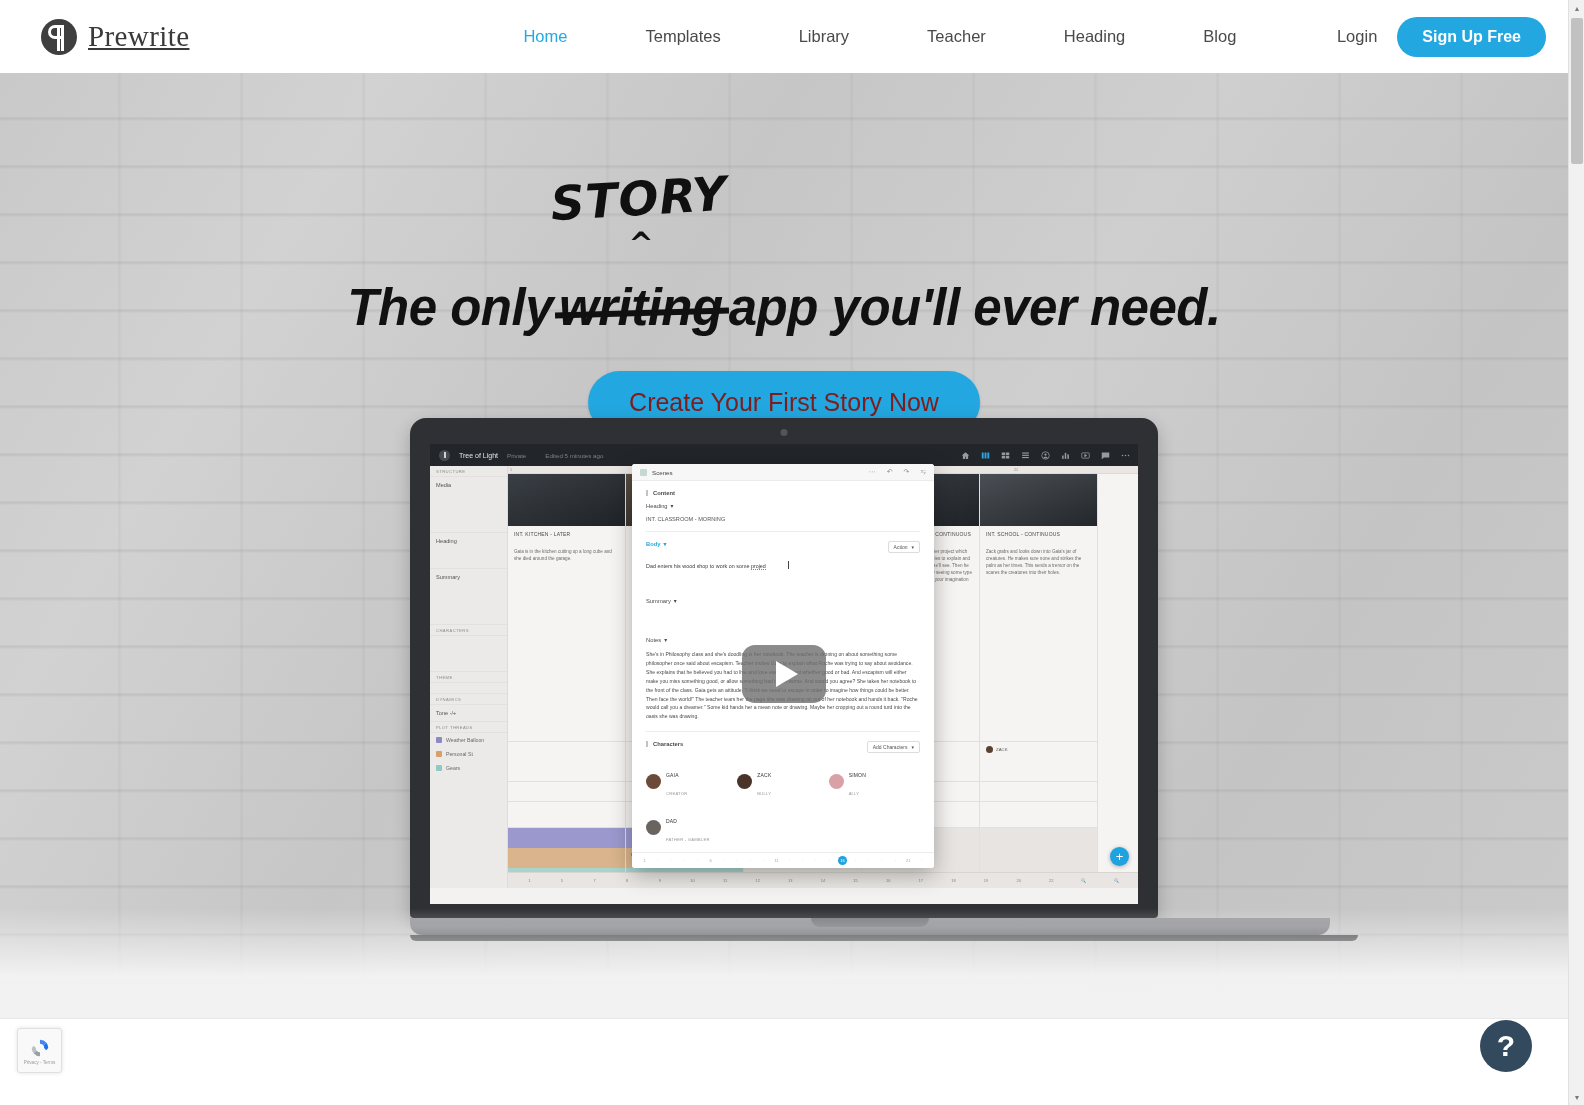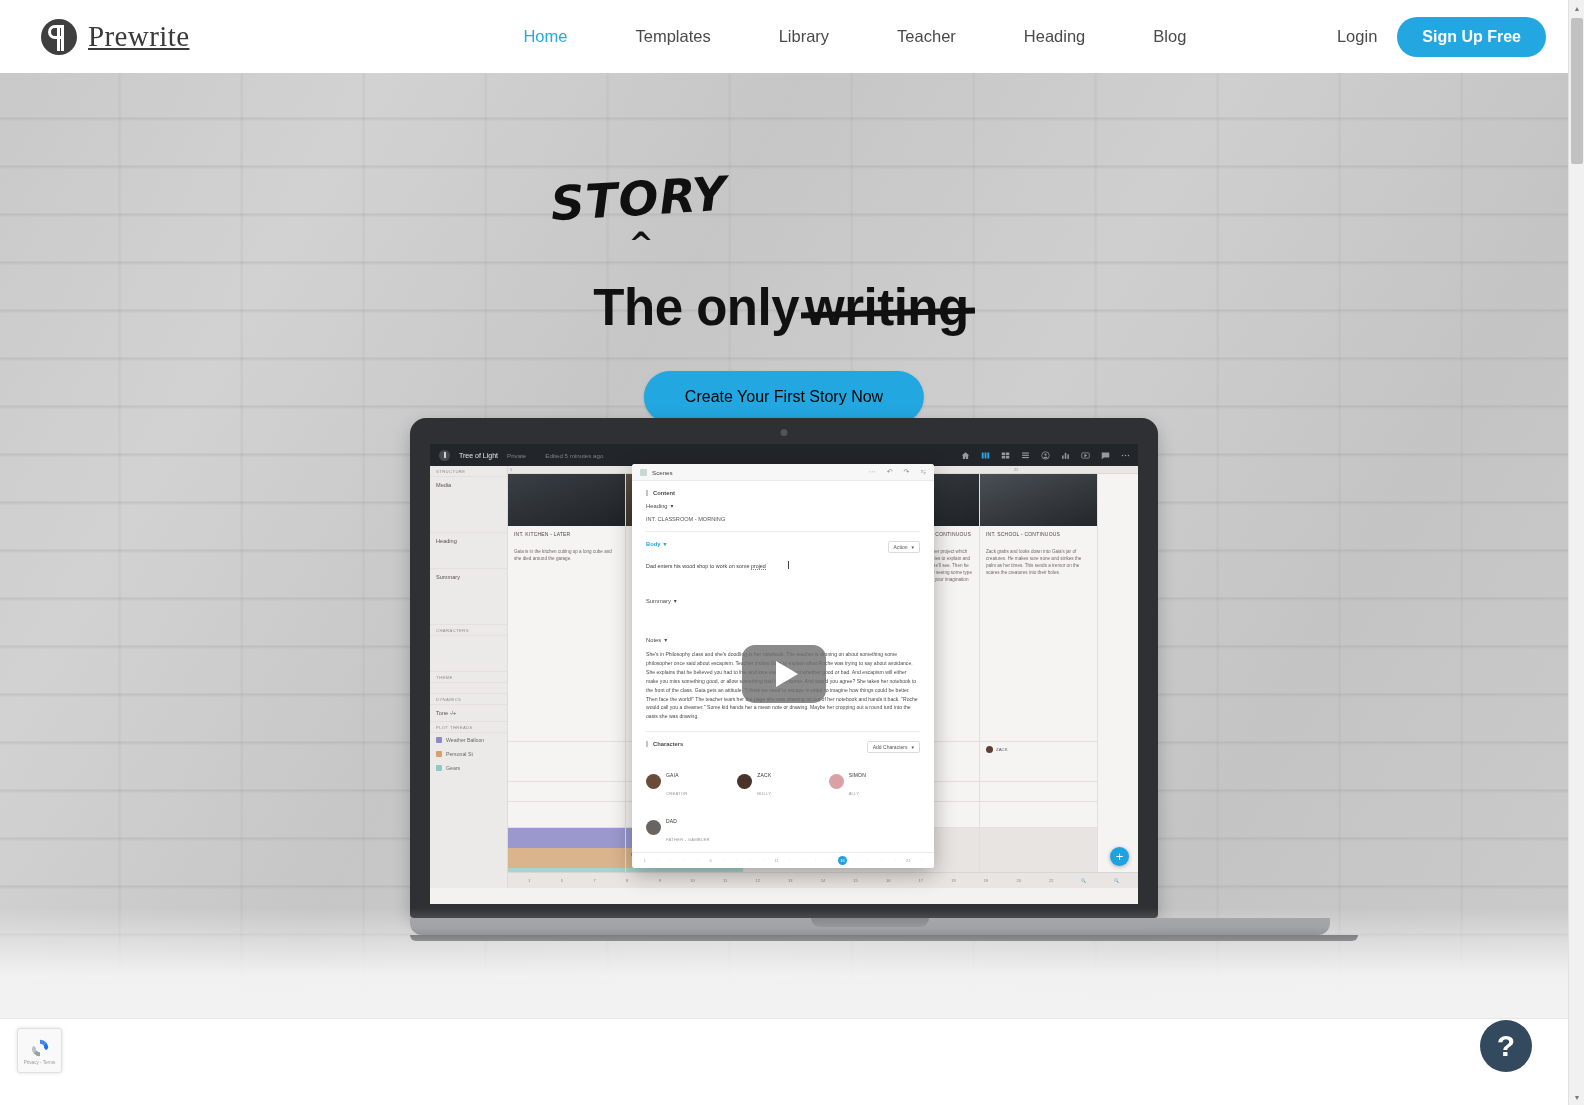--- a/index.html
+++ b/index.html
@@ -51,21 +51,21 @@
     border: 3px solid #ffffff; border-right: none;
     border-radius: 8px 0 0 8px;
   }
   .logo-text {
     font-family: "Liberation Serif", serif;
     font-size: 29px; color: #3a3a3a; letter-spacing: 0.4px; text-decoration: underline;
   }
 
   .nav-main {
     display: flex; align-items: flex-end;
-    gap: 0;
+    gap: 10px;
     margin-left: 300px;
   }
   .nav-item {
     font-size: 16.5px; color: #4a4a4a;
     padding: 0 34px; cursor: pointer;
     white-space: nowrap;
   }
   .nav-item.active { color: #23aae2; }
 
   .nav-right {
@@ -130,39 +130,40 @@
   }
   .hero-headline {
     position: absolute; left: 0; top: 91px; width: 1568px;
     font-family: "Liberation Sans", sans-serif;
     font-weight: bold;
     font-size: 51px; color: #111111;
     letter-spacing: -0.5px;
     white-space: nowrap;
     display: flex; justify-content: center; align-items: baseline;
     gap: 0;
+    font-style: italic;
   }
   .hl-seg { display: inline-block; }
   .hl-strike {
     position: relative; display: inline-block;
     margin: 16px 6px;
   }
   .hl-strike::after {
     content: ""; position: absolute;
     left: -4px; right: -6px; top: 54%;
     height: 6px; background: #101010;
     transform: rotate(-1.6deg);
   }
 
   .cta-btn {
     position: absolute; left: 50%; top: 298px;
     transform: translateX(-50%);
-    background: #22a7e0; color: #000000;
+    background: #22a7e0; color: #7f1d1d;
     border: none; border-radius: 32px;
-    font-size: 16px; padding: 17px 41px;
+    font-size: 25px; padding: 17px 41px;
     cursor: pointer;
     font-family: "Liberation Sans", sans-serif;
     box-shadow: 0 1px 3px rgba(0,0,0,0.15);
     white-space: nowrap;
   }
 
   
   .laptop {
     position: absolute; left: 50%; top: 345px;
     transform: translateX(-50%);
@@ -456,20 +457,21 @@
   </header>
 
   <section class="hero">
 
     <div class="hero-title-wrap">
       <div class="handwritten-story">STORY</div>
       <div class="caret-mark">^</div>
       <h1 class="hero-headline">
         <span class="hl-seg">The only</span>
         <span class="hl-strike">writing</span>
+        <span class="hl-seg">app you'll ever need.</span>
       </h1>
     </div>
 
     <button class="cta-btn">Create Your First Story Now</button>
 
     <div class="laptop">
       <div class="laptop-lid">
         <div class="laptop-cam"></div>
         <div class="laptop-screen">
 

